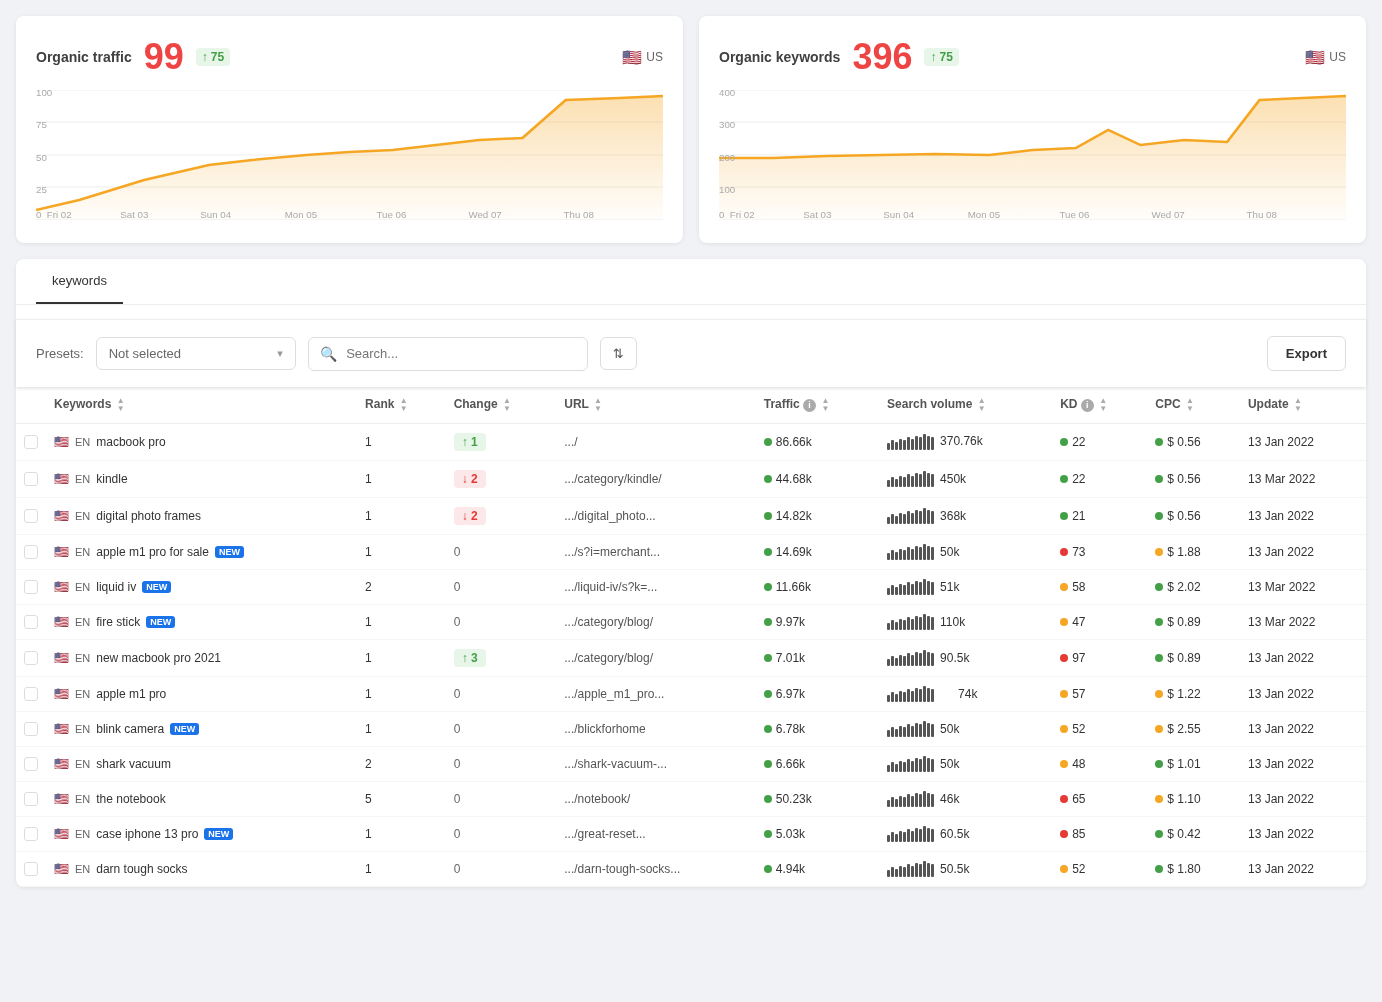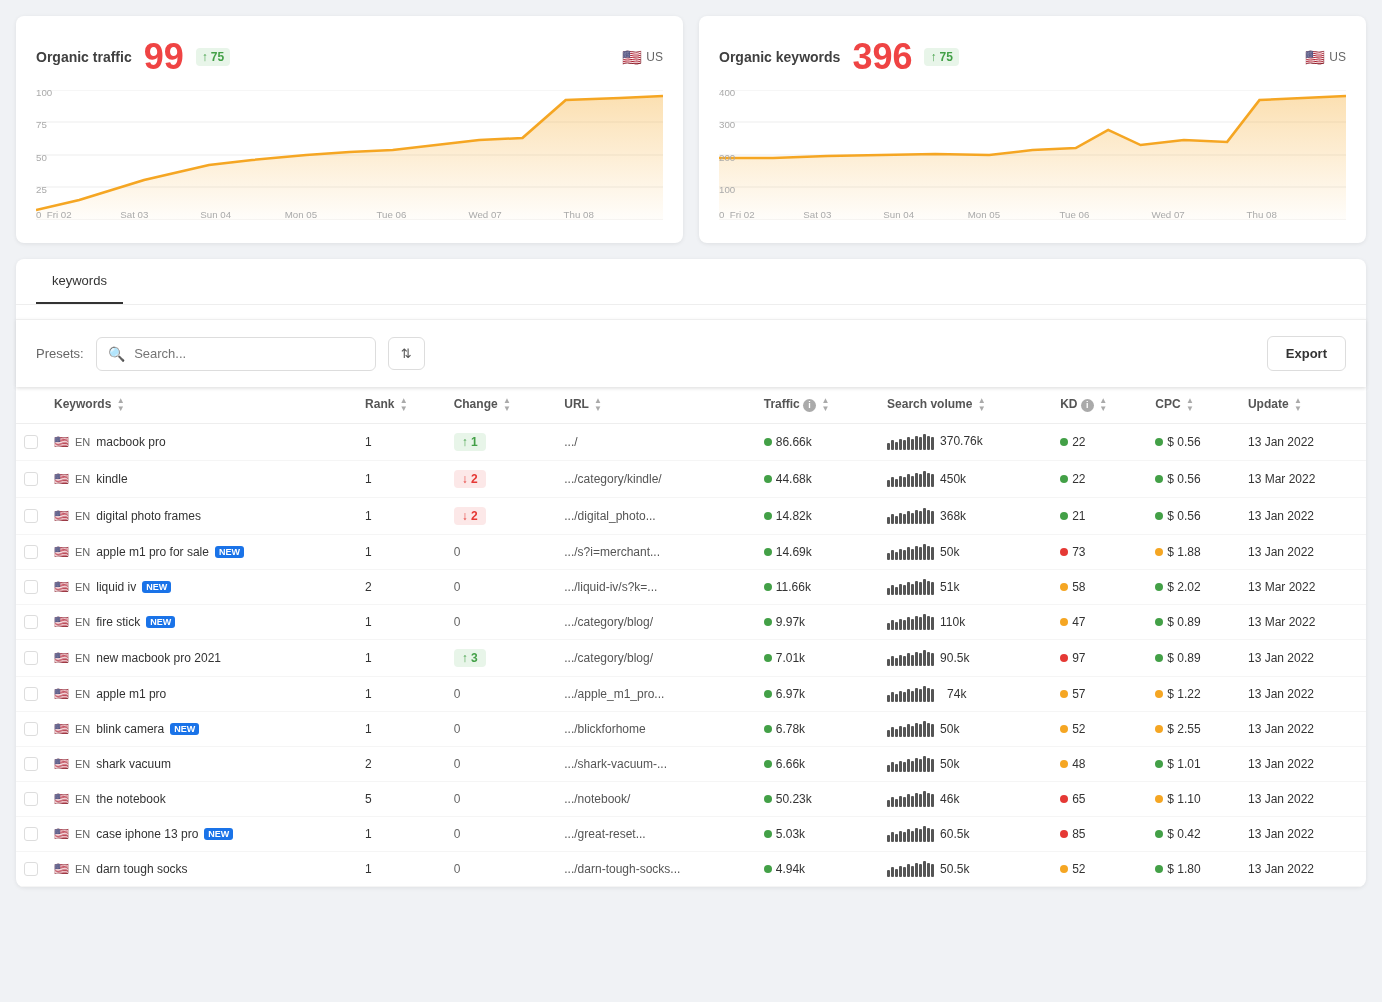--- a/index.html
+++ b/index.html
@@ -165,20 +165,24 @@
   <div style="background:#fff; border-radius:8px 8px 0 0; box-shadow:0 1px 4px rgba(0,0,0,0.08); position:relative;">
     <div style="padding: 0 20px; display:flex; align-items:center; border-bottom:1px solid #eee;">
 
       <div class="tab active">
         <span>keywords</span>
       </div>
     </div>
 
     <div class="filters-bar" style="margin-top:14px;">
       <span class="presets-label">Presets:</span>
+      <div class="presets-select">
+        <span>Not selected</span>
+        <span class="chevron">▾</span>
+      </div>
       <div class="search-box">
         <span class="search-icon">🔍</span>
         <input type="text" placeholder="Search..." style="">
       </div>
       <button class="filter-sort-btn">
         <span>⇅</span>
       </button>
       <div class="spacer"></div>
       <button class="export-btn">
         <span>Export</span>
@@ -650,21 +654,21 @@
             <td>1</td>
             <td><span class="change-zero">0</span></td>
             <td class="url-cell">.../apple_m1_pro...</td>
             <td>
               <div class="traffic-cell">
                 <span class="dot-green"></span>
                 <span>6.97k</span>
               </div>
             </td>
             <td>
-              <div style="display:flex;align-items:center;gap:13px;">
+              <div style="display:flex;align-items:center;gap:24px;">
                 <div class="vol-bar">
                   <span style="height:7px;"></span>
                   <span style="height:10px;"></span>
                   <span style="height:8px;"></span>
                   <span style="height:11px;"></span>
                   <span style="height:10px;"></span>
                   <span style="height:13px;"></span>
                   <span style="height:11px;"></span>
                   <span style="height:14px;"></span>
                   <span style="height:13px;"></span>

